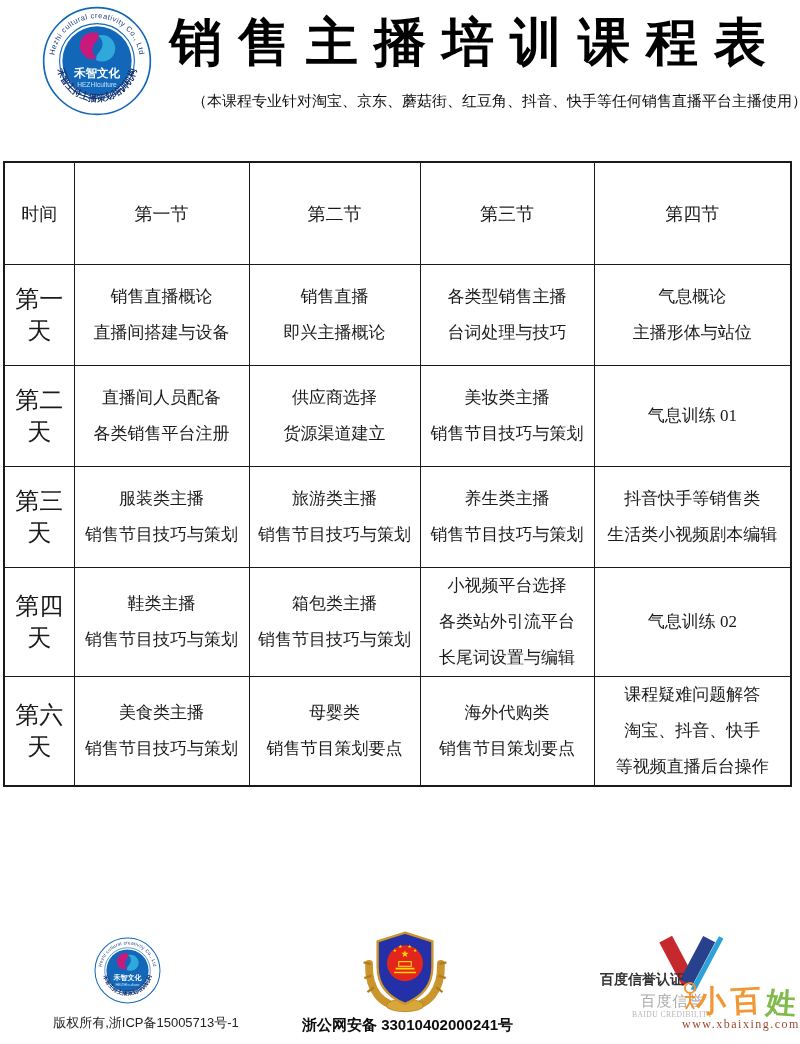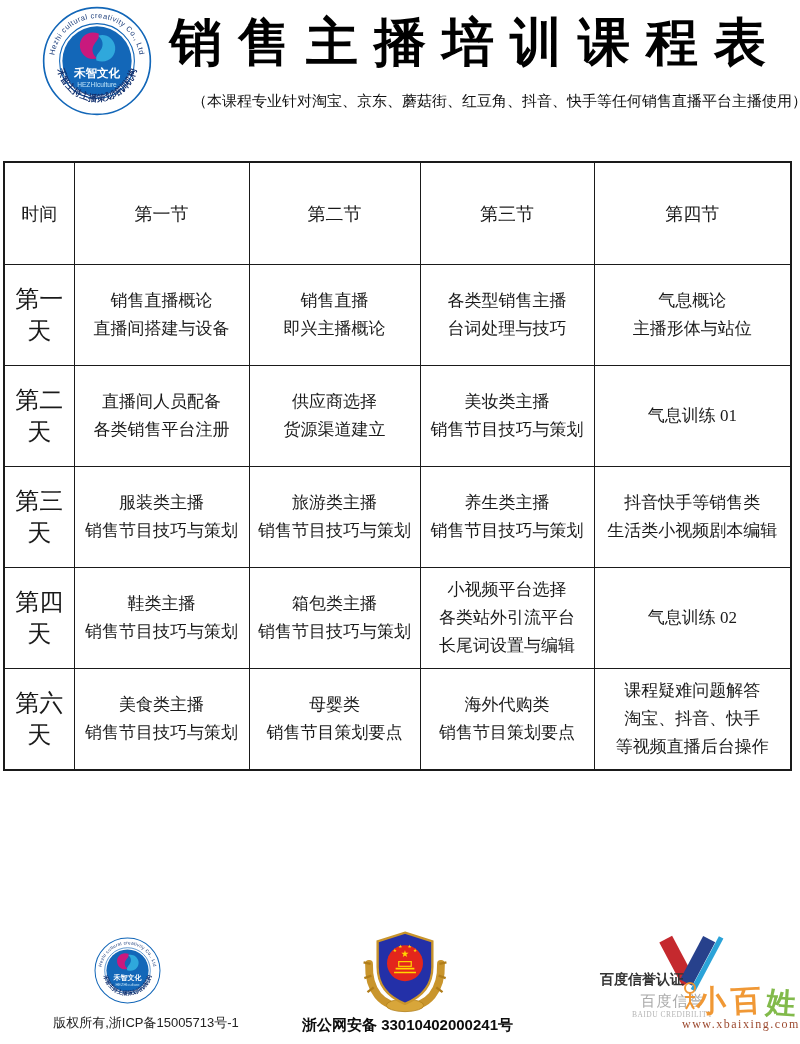--- a/index.html
+++ b/index.html
@@ -14,21 +14,21 @@
               font-family:"Liberation Serif",serif;color:#000;}
   .subtitle{margin:14px 0 0 34px;font-size:15px;color:#111;white-space:nowrap;}
 
   
   .course-table{position:absolute;left:3px;top:161px;border-collapse:collapse;table-layout:fixed;
                 border:2px solid #1a1a1a;}
   .course-table th,.course-table td{border:1px solid #1a1a1a;font-weight:normal;padding:0;}
   .course-table thead th{height:101px;font-size:18px;}
   .course-table tbody tr{height:101px;}
   th.day{font-size:24px;text-align:center;}
-  td.cell{font-size:17px;line-height:28px;text-align:center;vertical-align:middle;white-space:pre-line;}
+  td.cell{font-size:17px;line-height:36px;text-align:center;vertical-align:middle;white-space:pre-line;}
 
   
   .logo-footer{position:absolute;left:94px;top:937px;width:67px;height:67px;}
   .copyright{position:absolute;left:46px;top:1014px;width:200px;text-align:center;
              font-family:"Liberation Sans",sans-serif;font-size:13px;color:#222;}
   .police-badge{position:absolute;left:357px;top:928px;width:96px;height:86px;}
   .police-text{position:absolute;left:295px;top:1016px;width:225px;text-align:center;
                font-family:"Liberation Sans",sans-serif;font-size:15px;font-weight:bold;color:#0d0d0d;}
   .baidu-v{position:absolute;left:648px;top:934px;width:90px;height:58px;}
   .baidu-cn{position:absolute;left:620px;top:992px;width:105px;text-align:center;

